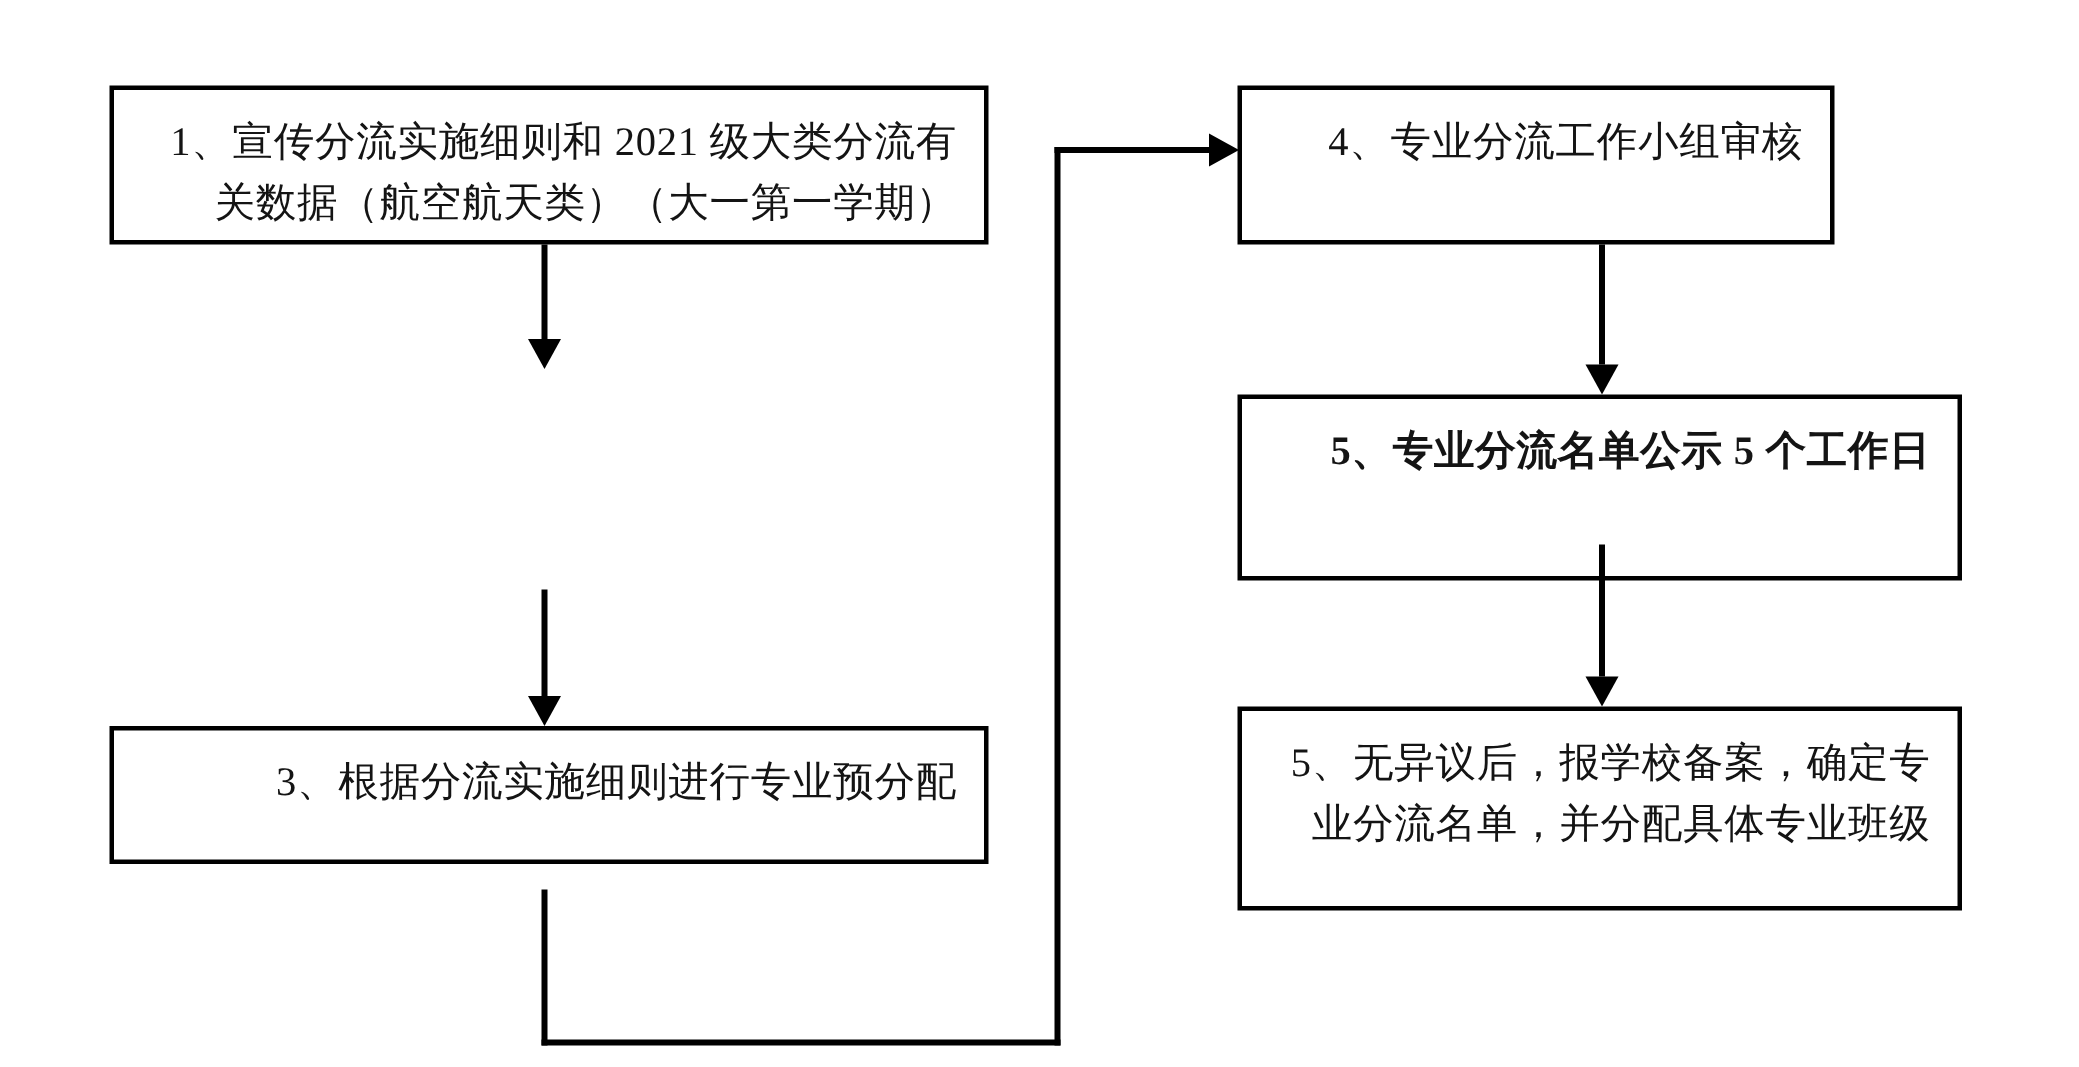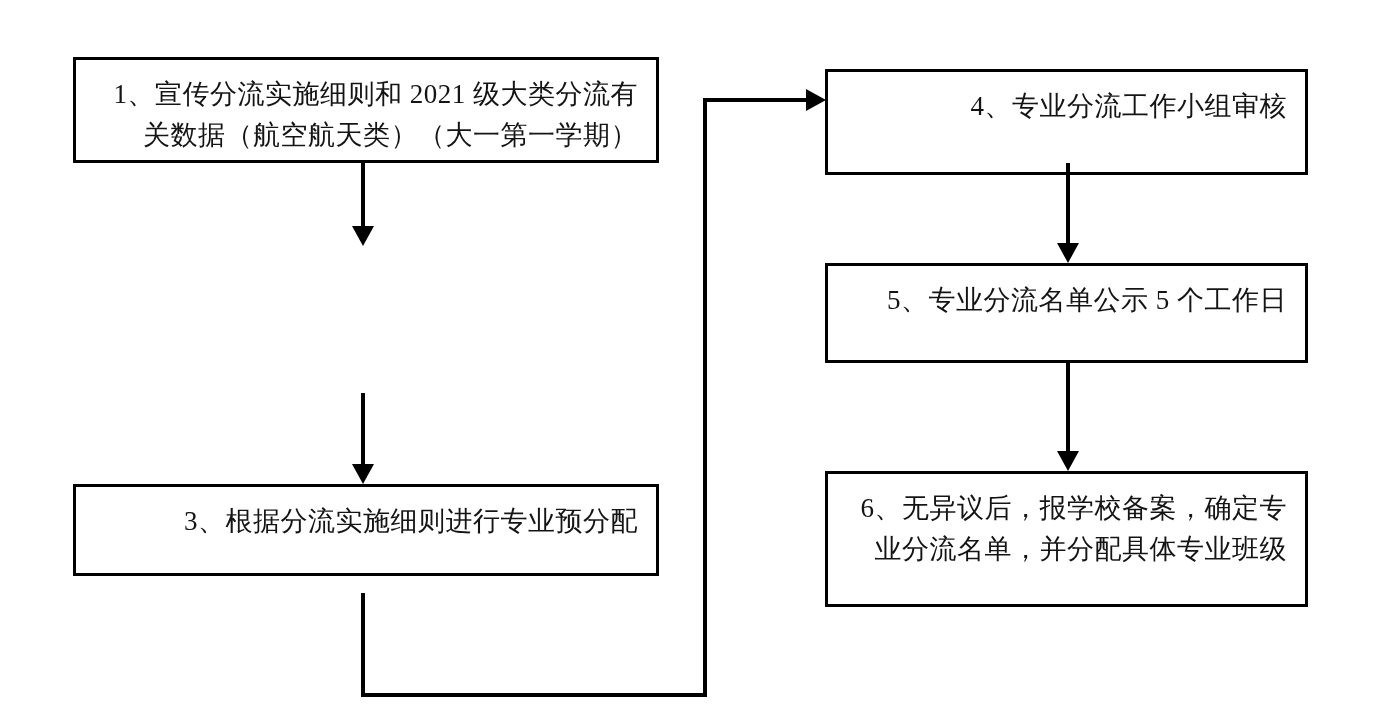--- a/index.html
+++ b/index.html
@@ -69,30 +69,30 @@
 
   <div class="node" id="node-step1" style="left:73px; top:57px; width:586px; height:106px;">
     <div class="node-text">1、宣传分流实施细则和 2021 级大类分流有关数据（航空航天类）（大一第一学期）</div>
   </div>
 
 
   <div class="node" id="node-step3" style="left:73px; top:484px; width:586px; height:92px;">
     <div class="node-text">3、根据分流实施细则进行专业预分配</div>
   </div>
 
-  <div class="node" id="node-step4" style="left:825px; top:57px; width:483px; height:106px;margin-top:12px;">
+  <div class="node" id="node-step4" style="left:825px; top:57px; width:398px; height:106px;">
     <div class="node-text">4、专业分流工作小组审核</div>
   </div>
 
-  <div class="node" id="node-step5" style="left:825px; top:263px; width:483px; height:100px;">
+  <div class="node" id="node-step5" style="left:825px; top:263px; width:483px; height:124px;font-weight:bold;">
     <div class="node-text">5、专业分流名单公示 5 个工作日</div>
   </div>
 
   <div class="node" id="node-step6" style="left:825px; top:471px; width:483px; height:136px;">
-    <div class="node-text">6、无异议后，报学校备案，确定专业分流名单，并分配具体专业班级</div>
+    <div class="node-text">5、无异议后，报学校备案，确定专业分流名单，并分配具体专业班级</div>
   </div>
 
   <div class="vline" style="left:361px; top:163px; height:63px;"></div>
   <div class="arrow-down" style="left:352px; top:226px;"></div>
 
   <div class="vline" style="left:361px; top:393px; height:71px;"></div>
   <div class="arrow-down" style="left:352px; top:464px;"></div>
 
   <div class="vline" style="left:361px; top:593px; height:104px;"></div>
   <div class="hline" style="left:361px; top:693px; width:346px;"></div>

